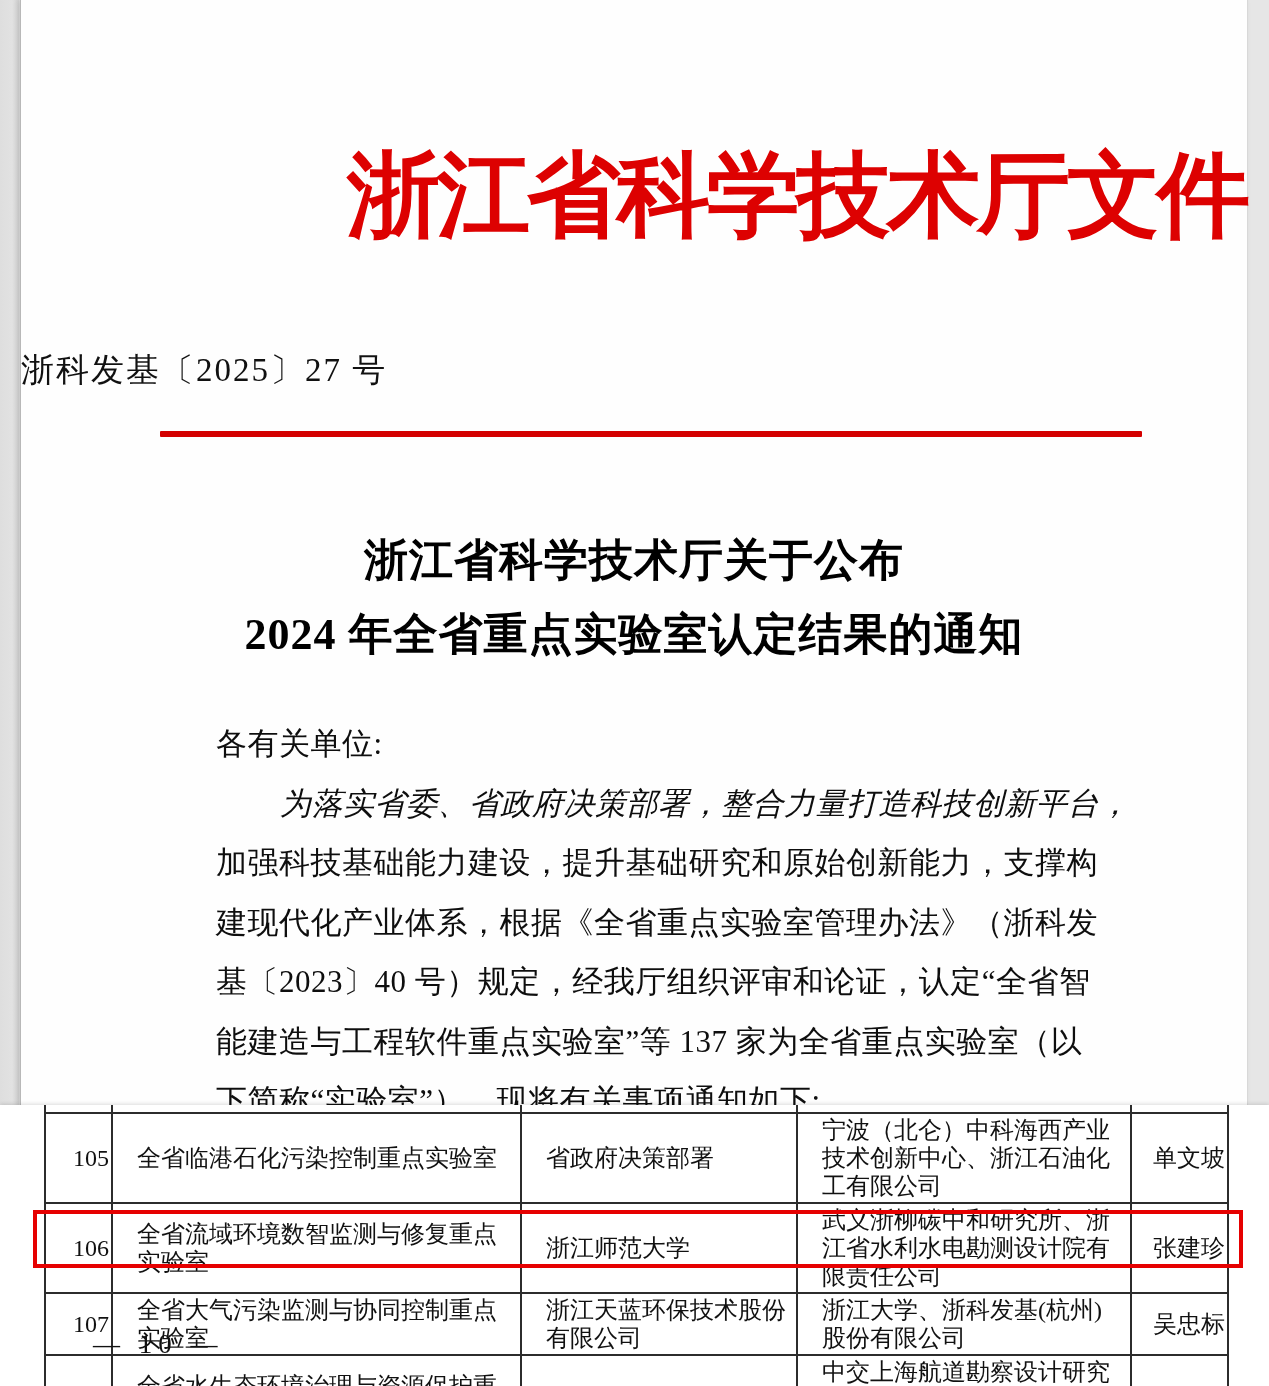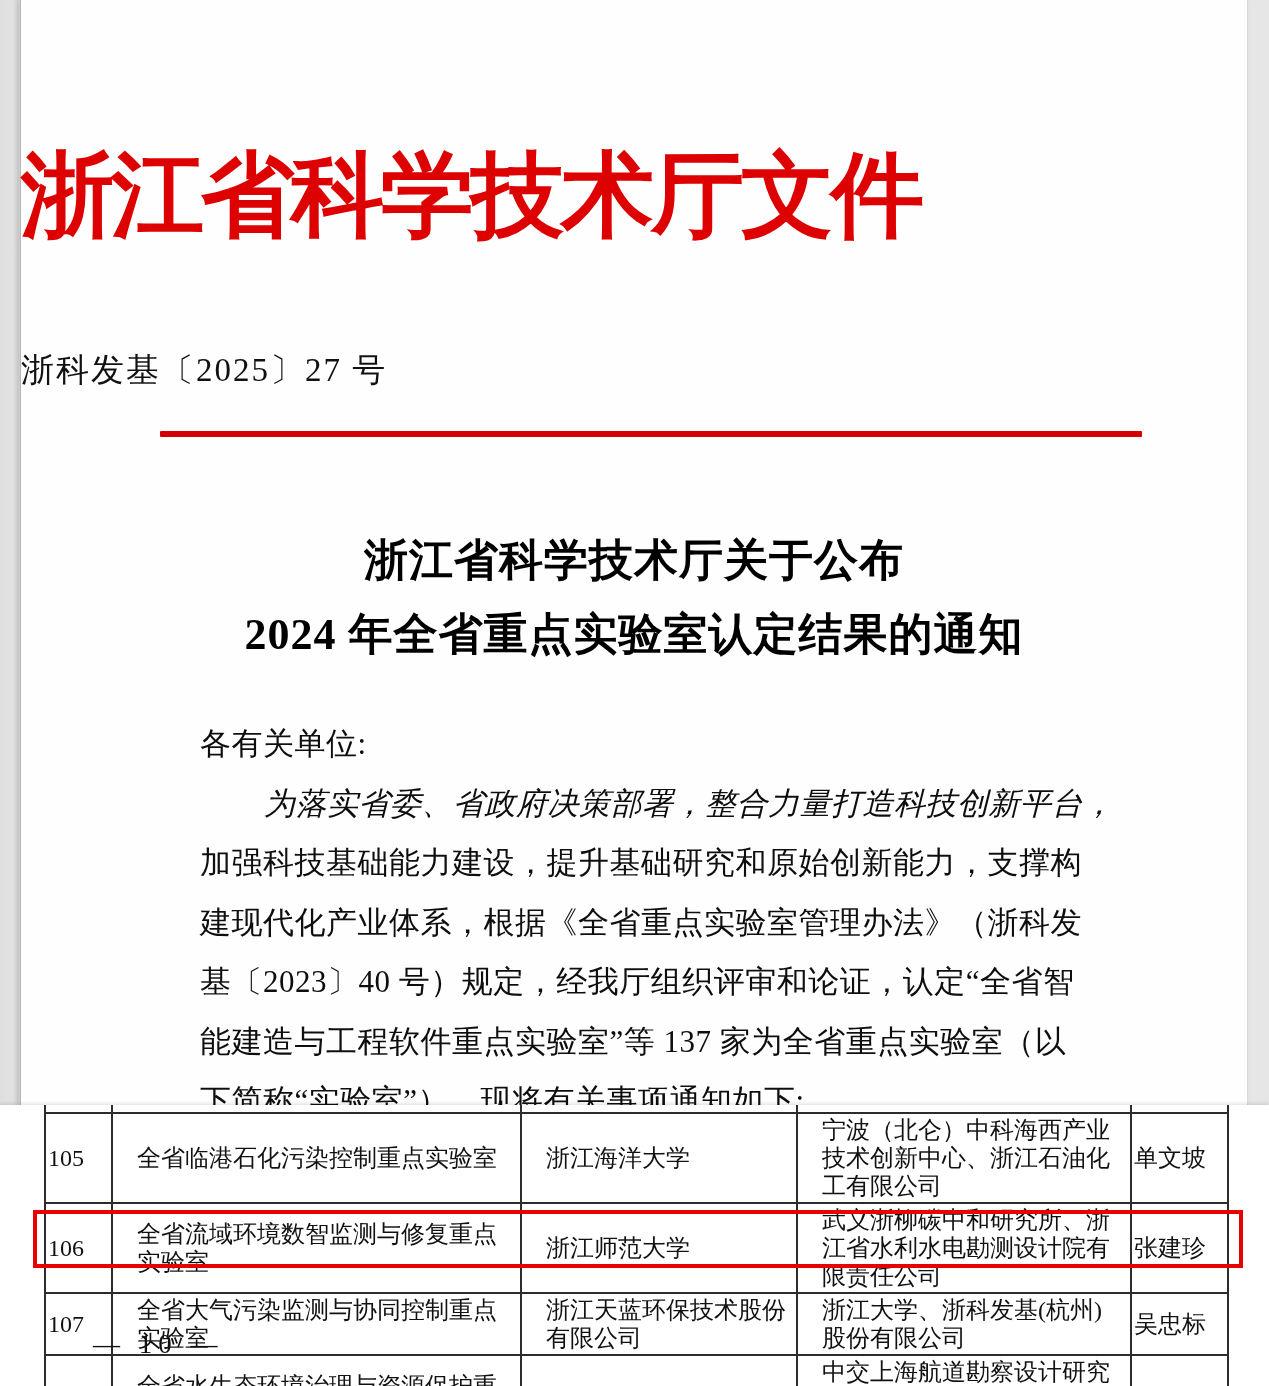--- a/index.html
+++ b/index.html
@@ -10,38 +10,38 @@
     color:#1a1a1a;
   }
   
   .page-top{
     position:absolute;left:20px;top:0;width:1226px;height:1105px;
     background:#fefefe;border-left:1px solid #b8b8b8;border-right:1px solid #d8d8d8;
     box-shadow:-2px 0 5px rgba(0,0,0,.10);
   }
   .org-title{
     position:absolute;top:136px;left:0;width:100%;
-    text-align:left;font-size:93px;font-weight:bold;color:#dd0101;
+    text-align:right;font-size:93px;font-weight:bold;color:#dd0101;
     letter-spacing:-3px;white-space:nowrap;line-height:1.3;
   }
   .doc-number{
     position:absolute;top:348px;left:0;width:100%;
     text-align:left;font-size:33px;color:#111;letter-spacing:2px;
   }
   .red-rule{
     position:absolute;top:431px;left:139px;width:982px;height:6px;
     background:#d40000;border-radius:1px;
   }
   .notice-title{
     position:absolute;top:524px;left:0;width:100%;
     text-align:center;font-weight:bold;color:#000;
     font-size:44px;line-height:74px;letter-spacing:1px;
   }
   .body-text{
-    position:absolute;top:714px;left:179px;width:940px;
+    position:absolute;top:714px;left:195px;width:940px;
     font-size:31px;line-height:59.5px;color:#0e0e0e;letter-spacing:.5px;
   }
   .body-text .line{white-space:nowrap;}
   .body-text .indent{text-indent:64px;font-style:italic;}
   
   .section-bottom{
     position:absolute;left:0;top:1105px;width:1269px;height:281px;
     background:#ffffff;box-shadow:0 -1px 4px rgba(0,0,0,.14);
   }
   .stub{position:absolute;top:0;height:7px;width:0;border-left:2px solid #2c2c2c;}
@@ -49,21 +49,21 @@
   .stub.s4{left:796px;}.stub.s5{left:1130px;}.stub.s6{left:1227px;}
   table.labs{
     position:absolute;left:44px;top:7px;width:1185px;
     border-collapse:collapse;table-layout:fixed;
     font-size:24px;color:#111;
   }
   table.labs td{
     border:2px solid #2c2c2c;height:52px;padding:2px 10px 2px 24px;
     line-height:28px;overflow:hidden;vertical-align:middle;
   }
-  table.labs td.c-no,table.labs td.c-dir{text-align:left;padding:2px 2px;}
+  table.labs td.c-no,table.labs td.c-dir{text-align:right;padding:2px 2px;}
   col.w-no{width:67px;}col.w-lab{width:409px;}col.w-host{width:276px;}
   col.w-part{width:334px;}col.w-dir{width:97px;}
   .hl-box{
     position:absolute;left:33px;top:105px;width:1202px;height:50px;
     border:4px solid #e60000;pointer-events:none;
   }
   .page-number{
     position:absolute;left:84px;top:224px;font-size:27px;color:#111;
     letter-spacing:6px;white-space:nowrap;margin-left:9px;
   }
@@ -109,21 +109,21 @@
       <col class="w-no">
         <col class="w-lab">
         <col class="w-host">
         <col class="w-part">
         <col class="w-dir">
     </colgroup>
     <tbody>
       <tr>
         <td class="c-no">105</td>
         <td class="c-lab">全省临港石化污染控制重点实验室</td>
-        <td class="c-host">浙江海洋大学</td>
+        <td class="c-host">省政府决策部署</td>
         <td class="c-part">宁波（北仑）中科海西产业技术创新中心、浙江石油化工有限公司</td>
         <td class="c-dir">单文坡</td>
       </tr>
       <tr>
         <td class="c-no">106</td>
         <td class="c-lab">全省流域环境数智监测与修复重点实验室</td>
         <td class="c-host">浙江师范大学</td>
         <td class="c-part">武义浙柳碳中和研究所、浙江省水利水电勘测设计院有限责任公司</td>
         <td class="c-dir">张建珍</td>
       </tr>

